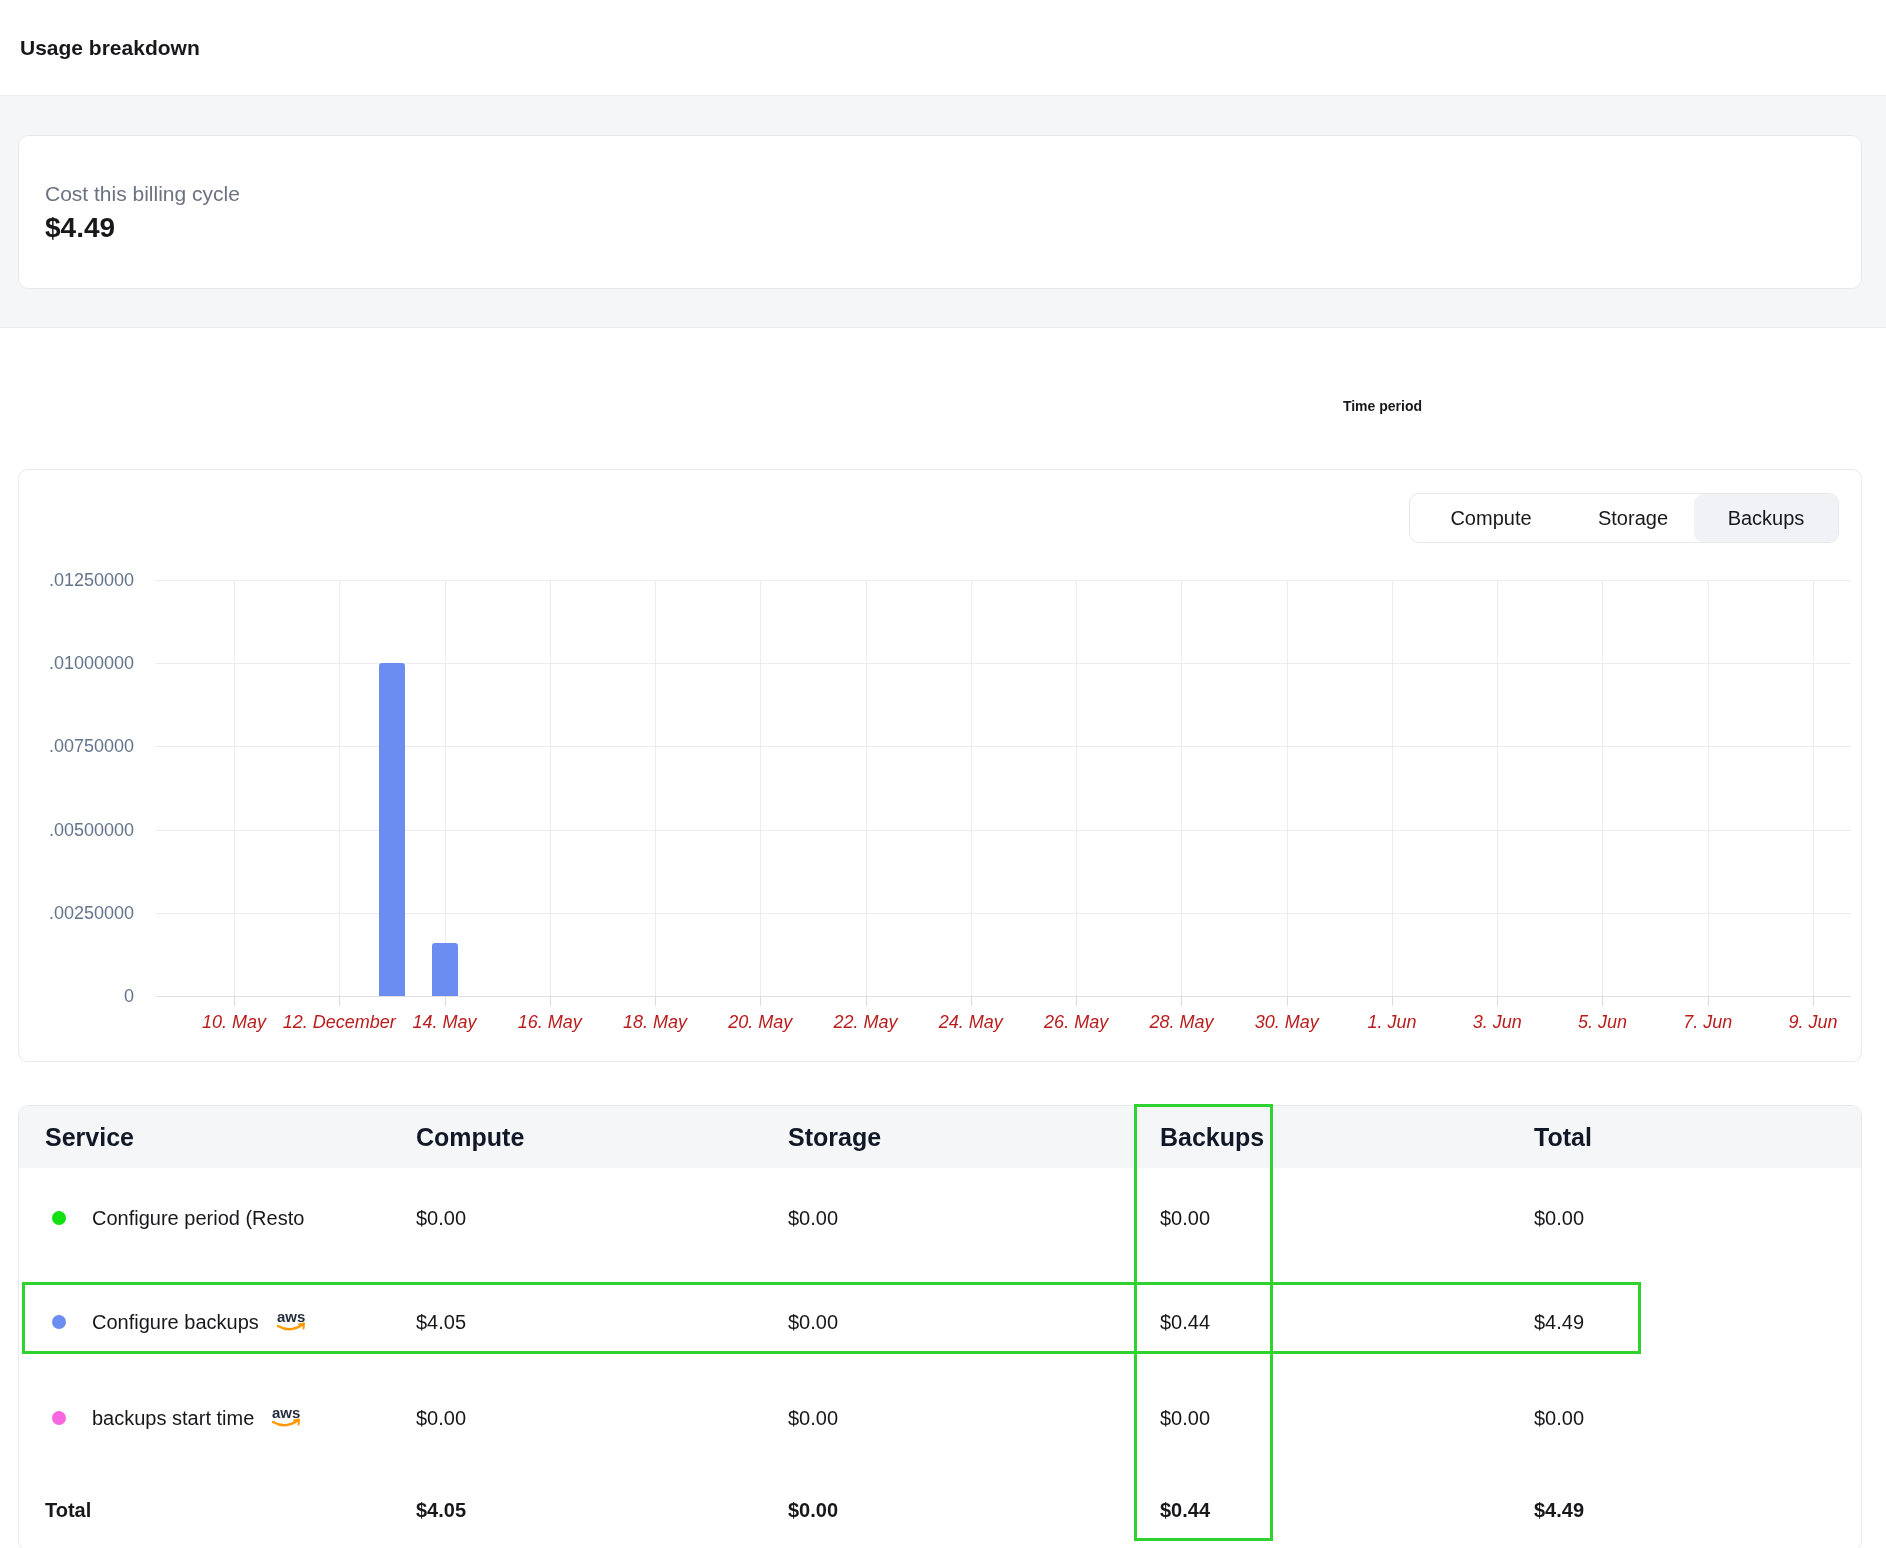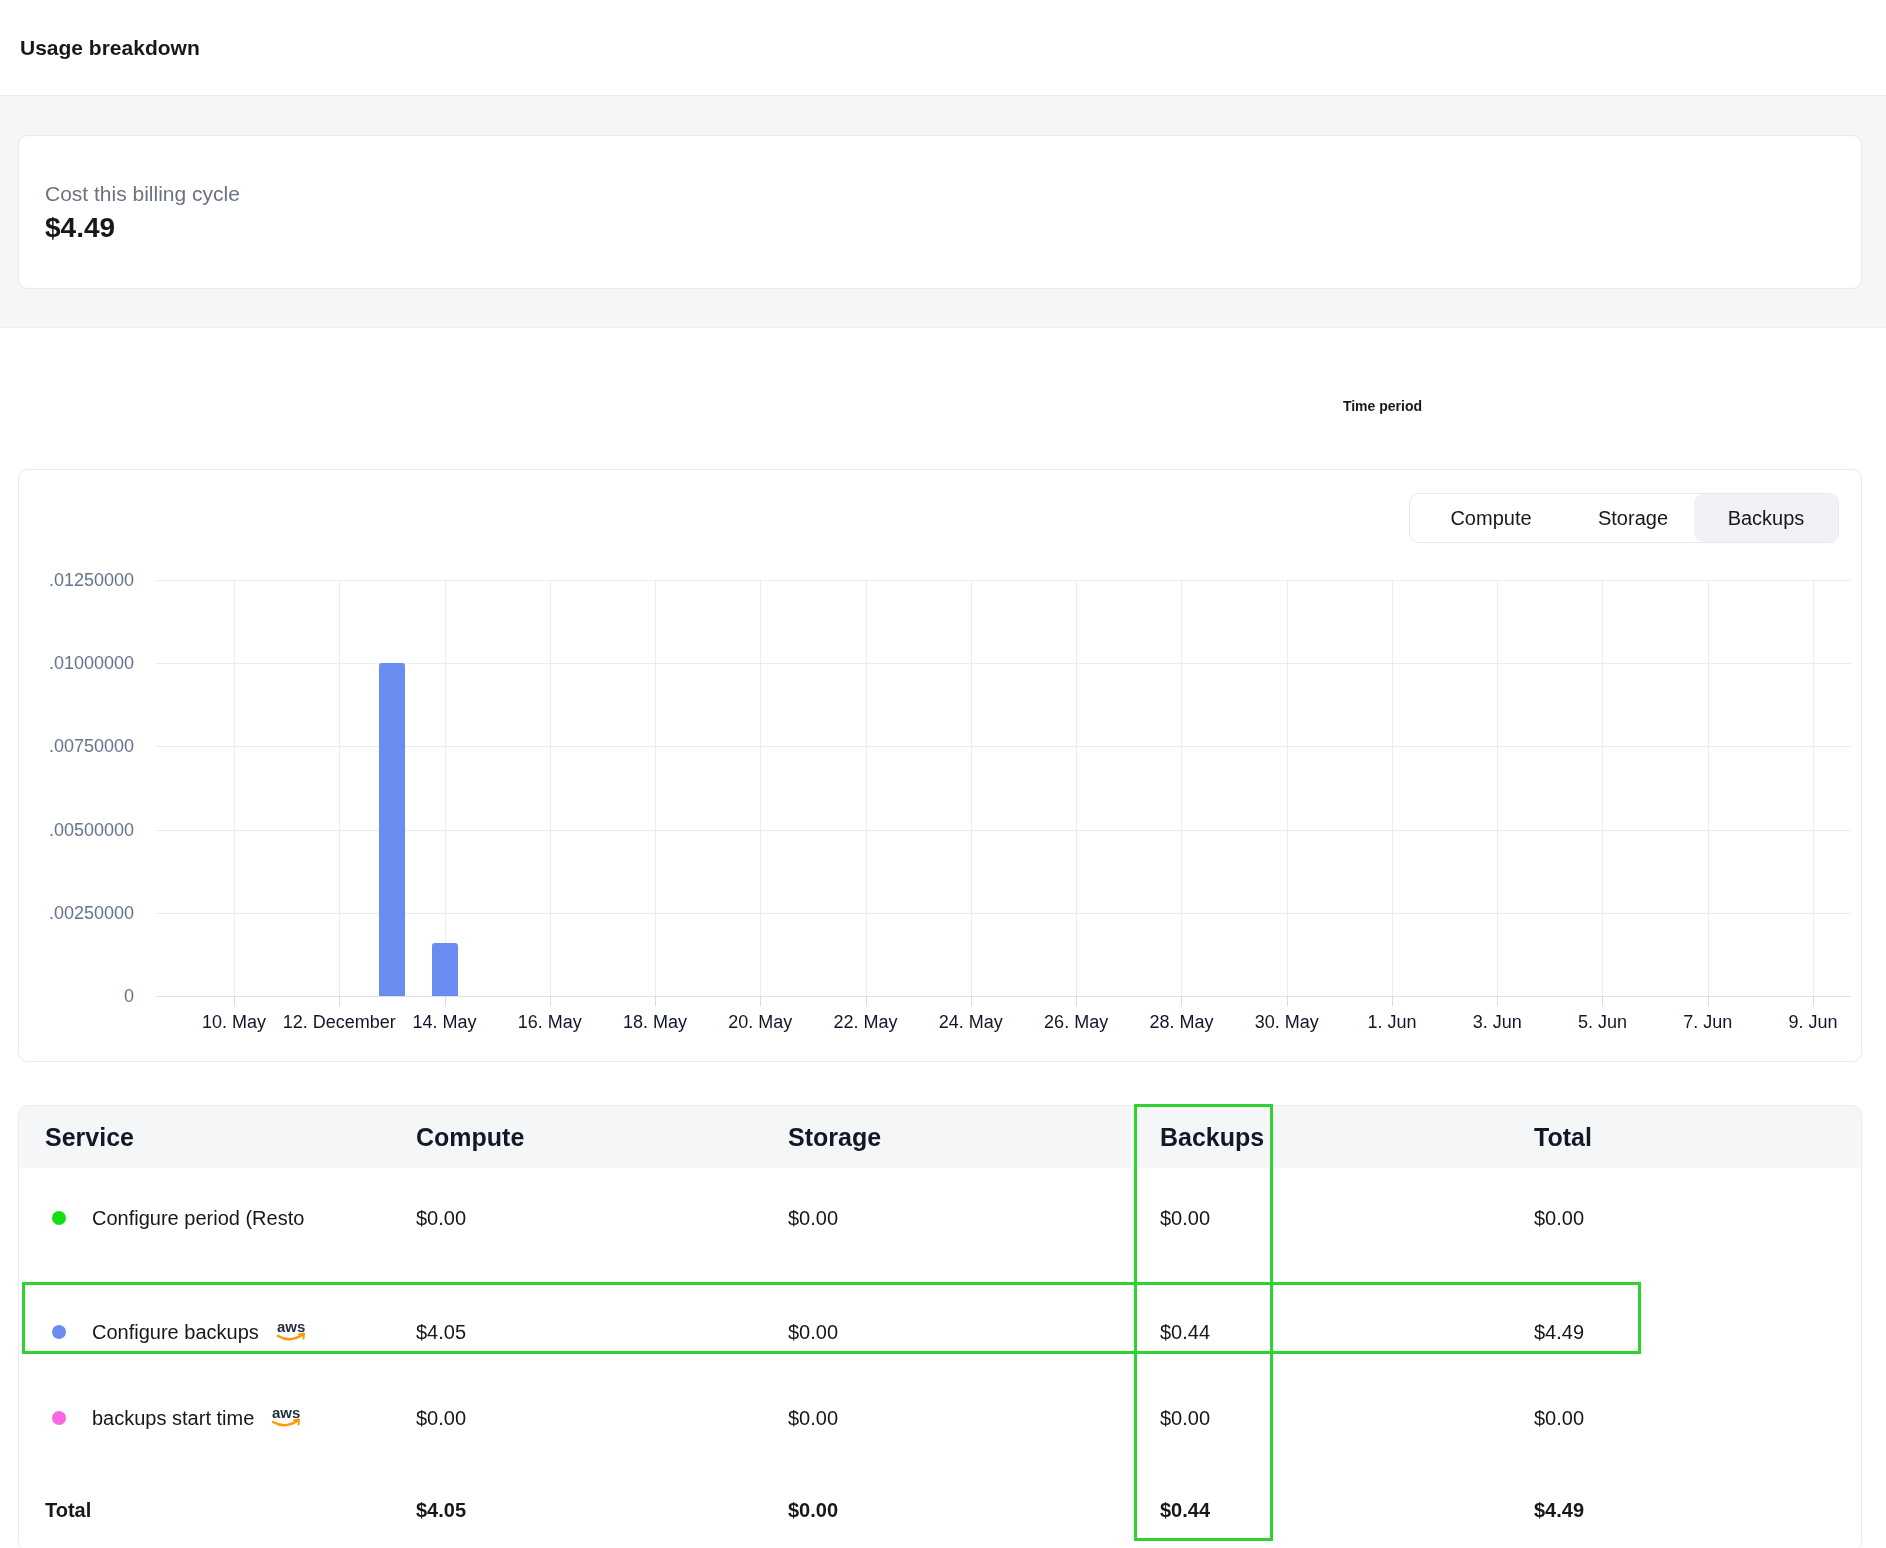--- a/index.html
+++ b/index.html
@@ -30,21 +30,21 @@
   .tab{display:flex;align-items:center;justify-content:center;font-family:inherit;font-size:20px;
     color:#18181b;background:transparent;border:none;cursor:pointer;padding:0;}
   .tab.w1{width:162px}.tab.w2{width:122px}.tab.w3{width:144px}
   .tab.active{background:#f1f2f5;border-radius:9px;}
   .grid-h{position:absolute;left:137px;width:1695px;height:1px;background:#ececee;}
   .grid-h.axis{background:#dfe1e5;}
   .grid-v{position:absolute;width:1px;top:110px;height:416px;background:#ececee;}
   .tickmark{position:absolute;width:1px;top:526px;height:10px;background:#d9dbdf;}
   .y-lbl{position:absolute;left:0;width:115px;text-align:right;font-size:18px;color:#64748b;
     transform:translateY(-50%);white-space:nowrap;}
-  .x-lbl{position:absolute;top:542px;font-size:18px;color:#0f172a;transform:translateX(-50%);white-space:nowrap;}
+  .x-lbl{position:absolute;top:542px;font-size:18px;color:#b91c1c;transform:translateX(-50%);white-space:nowrap;font-style:italic;}
   .bar{position:absolute;width:26px;border-radius:3px 3px 0 0;}
   
   #table-card{left:18px;top:1073px;width:1844px;height:446px;}
   .thead{position:absolute;left:0;top:0;width:100%;height:62px;background:#f5f6f8;border-radius:9px 9px 0 0;}
   .th{position:absolute;top:50%;transform:translateY(-50%);font-size:25px;font-weight:600;color:#111827;white-space:nowrap;}
   .col-service{left:26px}.col-compute{left:397px}.col-storage{left:769px}.col-backups{left:1141px}.col-total{left:1515px}
   .trow{position:absolute;left:0;width:100%;height:100px;}
   .dot{position:absolute;left:33px;top:50%;transform:translateY(-50%);width:14px;height:14px;border-radius:50%;}
   .service-cell{position:absolute;left:73px;top:50%;transform:translateY(-50%);display:flex;align-items:center;
     gap:14px;font-size:20px;color:#18181b;max-width:340px;white-space:nowrap;overflow:hidden;}
@@ -158,21 +158,21 @@
     <span class="dot" style="background: rgb(18, 224, 18);"></span>
     <span class="service-cell">
       <span>Configure period (Resto</span>
 
     </span>
     <span class="val col-compute">$0.00</span>
     <span class="val col-storage">$0.00</span>
     <span class="val col-backups">$0.00</span>
     <span class="val col-total">$0.00</span>
   </div>
-        <div class="trow" style="top: 176px;">
+        <div class="trow" style="top: 166px;">
     <span class="dot" style="background: rgb(107, 141, 242);"></span>
     <span class="service-cell">
       <span>Configure backups</span>
       <svg width="36" height="26" viewBox="0 0 36 26">
         <text x="4" y="13" font-family="Liberation Sans, sans-serif" font-size="15" font-weight="700" fill="#252f3e">aws</text>
         <path d="M5 17 Q 17 24 30 15.5" fill="none" stroke="#ff9900" stroke-width="2.4" stroke-linecap="round"></path>
         <path d="M30.5 19.5 L31 14.5 L26 15.5" fill="none" stroke="#ff9900" stroke-width="2" stroke-linecap="round" stroke-linejoin="round"></path>
       </svg>
     </span>
     <span class="val col-compute">$4.05</span>

